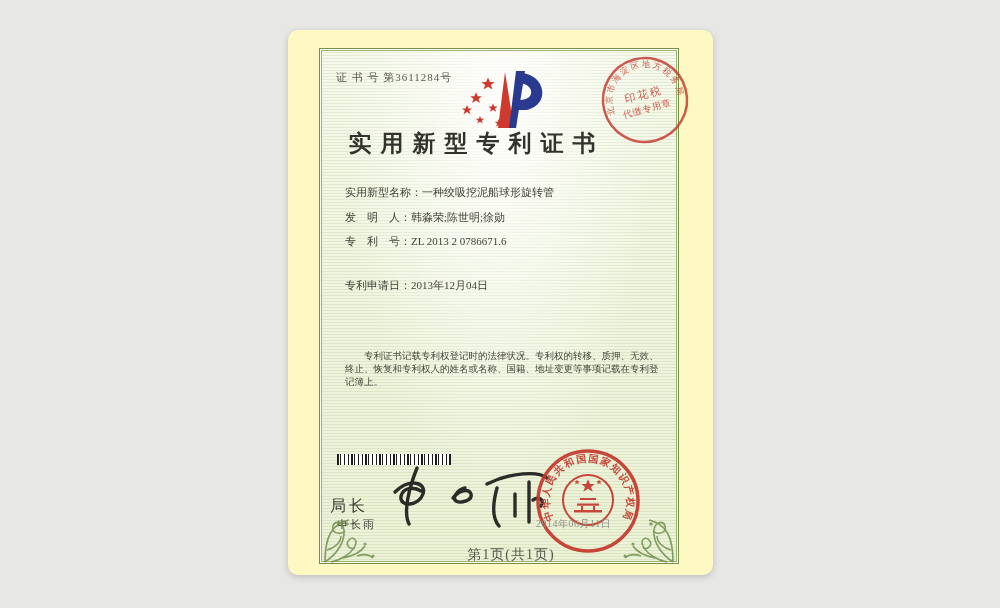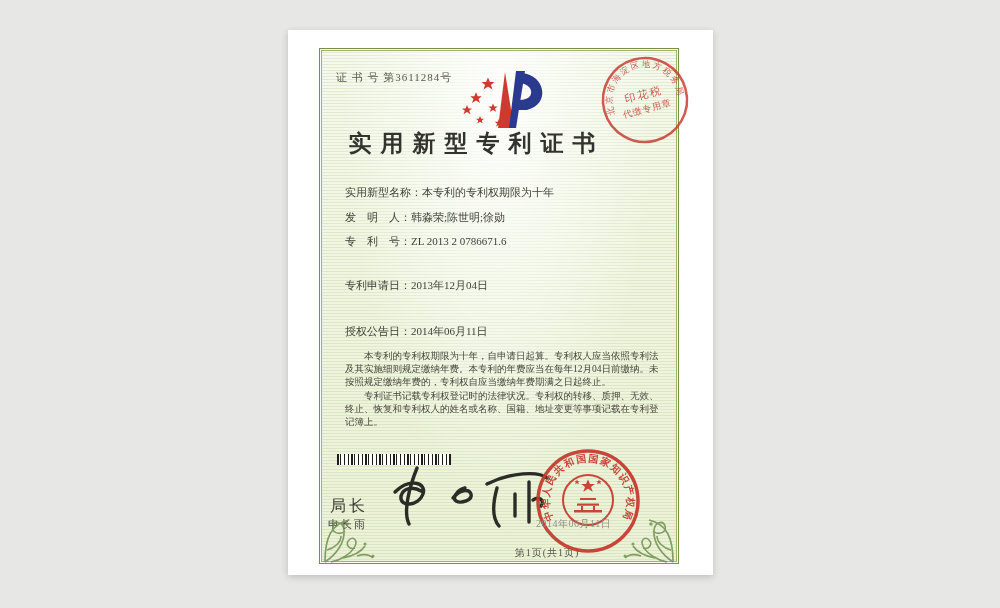--- a/index.html
+++ b/index.html
@@ -1,40 +1,40 @@
 <!DOCTYPE html>
 <html><head>
 <meta charset="utf-8">
 <style>
   html,body{margin:0;padding:0;background:#dcdddb;}
   .stage{position:relative;width:1000px;height:608px;background:#e7e8e5;overflow:hidden;
          font-family:"Liberation Serif","DejaVu Serif",serif;}
   .abs{position:absolute;}
-  .paper{left:288px;top:30px;width:425px;height:545px;background:#ffffff;
-         box-shadow:0 2px 7px rgba(0,0,0,.18);}
+  .paper{left:288px;top:30px;width:425px;height:545px;background:#fef9c3;
+         box-shadow:0 2px 7px rgba(0,0,0,.18);border-radius:10px;}
   .frame{left:31px;top:18px;width:358px;height:514px;border:1px solid #74904c;
          box-shadow:inset 0 0 0 1px #fdfdf6, inset 0 0 0 2px #9db372;
          background:
            radial-gradient(ellipse at 50% 10%, rgba(255,255,255,.85), rgba(255,255,255,0) 62%),
            repeating-linear-gradient(0deg, rgba(128,158,82,.16) 0 1px, rgba(255,255,255,0) 1px 3px),
            linear-gradient(180deg,#f6f9ec 0%, #eff5de 55%, #ebf2d7 100%);}
   .cert-no{left:48px;top:40px;font-size:11px;letter-spacing:1px;color:#57574c;}
   .title{left:31px;top:98px;width:306px;text-align:center;font-size:23px;font-weight:bold;
          letter-spacing:9px;padding-left:9px;box-sizing:border-box;color:#33332d;}
   .field{left:57px;width:320px;font-size:11px;color:#3f3f37;white-space:nowrap;}
   .flabel{color:#3f3f37;}
   .fvalue{color:#3f3f37;}
   .paras{left:57px;top:320px;width:318px;font-size:9.5px;line-height:13.2px;color:#45453b;}
   .paras p{margin:0;text-indent:2em;}
   .barcode{left:49px;top:424px;width:114px;height:11px;
            background:repeating-linear-gradient(90deg,#1c1c1a 0 2px,#fbfbf8 2px 3px,#1c1c1a 3px 4px,
            #fbfbf8 4px 7px,#1c1c1a 7px 8px,#fbfbf8 8px 11px,#1c1c1a 11px 12px,#fbfbf8 12px 14px);}
   .role{left:42px;top:466px;font-size:16px;letter-spacing:3px;color:#3c3c34;}
-  .signer{left:40px;top:487px;font-size:11px;letter-spacing:2px;color:#3c3c34;}
-  .footer{left:31px;top:516px;width:384px;text-align:center;font-size:10px;color:#55554b;letter-spacing:1px;padding-left:36px;}
+  .signer{left:49px;top:487px;font-size:11px;letter-spacing:2px;color:#3c3c34;}
+  .footer{left:31px;top:516px;width:384px;text-align:center;font-size:14px;color:#55554b;letter-spacing:1px;}
   .seal-date{left:248px;top:487px;width:112px;font-size:10px;color:#8e8e84;letter-spacing:.5px;z-index:4;}
   svg{display:block;}
   .seal-main{left:245px;top:416px;z-index:3;opacity:.93;}
   .seal-tax{left:305px;top:18px;z-index:3;opacity:.82;transform:rotate(-15deg);}
   .logo{left:155px;top:38px;}
   .sig{left:95px;top:428px;z-index:2;}
   .fl-bl{left:33px;top:450px;}
   .fl-br{left:325px;top:450px;transform:scaleX(-1);}
 </style>
 </head>
@@ -70,37 +70,33 @@
         </defs>
       <circle cx="52" cy="52" r="42" fill="none" stroke="#c4392e" stroke-width="2.5"></circle>
       <text font-size="8.5" letter-spacing="2" fill="#c4392e">
         <textPath href="#taxring" startOffset="50%" text-anchor="middle">北京市海淀区地方税务局</textPath>
       </text>
       <text x="52" y="50" text-anchor="middle" font-size="11" letter-spacing="2" fill="#c4392e">印花税</text>
       <text x="52" y="64" text-anchor="middle" font-size="9" letter-spacing="1" fill="#c4392e">代缴专用章</text>
     </svg>
 
     <div class="abs field" style="top:155px">
-      <span class="flabel">实用新型名称：</span><span class="fvalue">本专利的专利权期限为十年</span>
+      <span class="flabel">实用新型名称：</span><span class="fvalue">一种绞吸挖泥船球形旋转管</span>
     </div>
     <div class="abs field" style="top:180px">
       <span class="flabel">发　明　人：</span><span class="fvalue">韩淼荣;陈世明;徐勋</span>
     </div>
     <div class="abs field" style="top:204px">
       <span class="flabel">专　利　号：</span><span class="fvalue">ZL 2013 2 0786671.6</span>
     </div>
     <div class="abs field" style="top:248px">
       <span class="flabel">专利申请日：</span><span class="fvalue">2013年12月04日</span>
     </div>
-    <div class="abs field" style="top:294px">
-      <span class="flabel">授权公告日：</span><span class="fvalue">2014年06月11日</span>
-    </div>
 
     <div class="abs paras">
-      <p>本专利的专利权期限为十年，自申请日起算。专利权人应当依照专利法及其实施细则规定缴纳年费。本专利的年费应当在每年12月04日前缴纳。未按照规定缴纳年费的，专利权自应当缴纳年费期满之日起终止。</p>
       <p>专利证书记载专利权登记时的法律状况。专利权的转移、质押、无效、终止、恢复和专利权人的姓名或名称、国籍、地址变更等事项记载在专利登记簿上。</p>
     </div>
 
     <div class="abs barcode"></div>
 
     <div class="abs role">局长</div>
     <div class="abs signer">申长雨</div>
 
     <svg class="abs sig" width="185" height="88" viewBox="0 0 185 88">
       <g fill="none" stroke="#2b2b27" stroke-width="3.4" stroke-linecap="round" stroke-linejoin="round">

